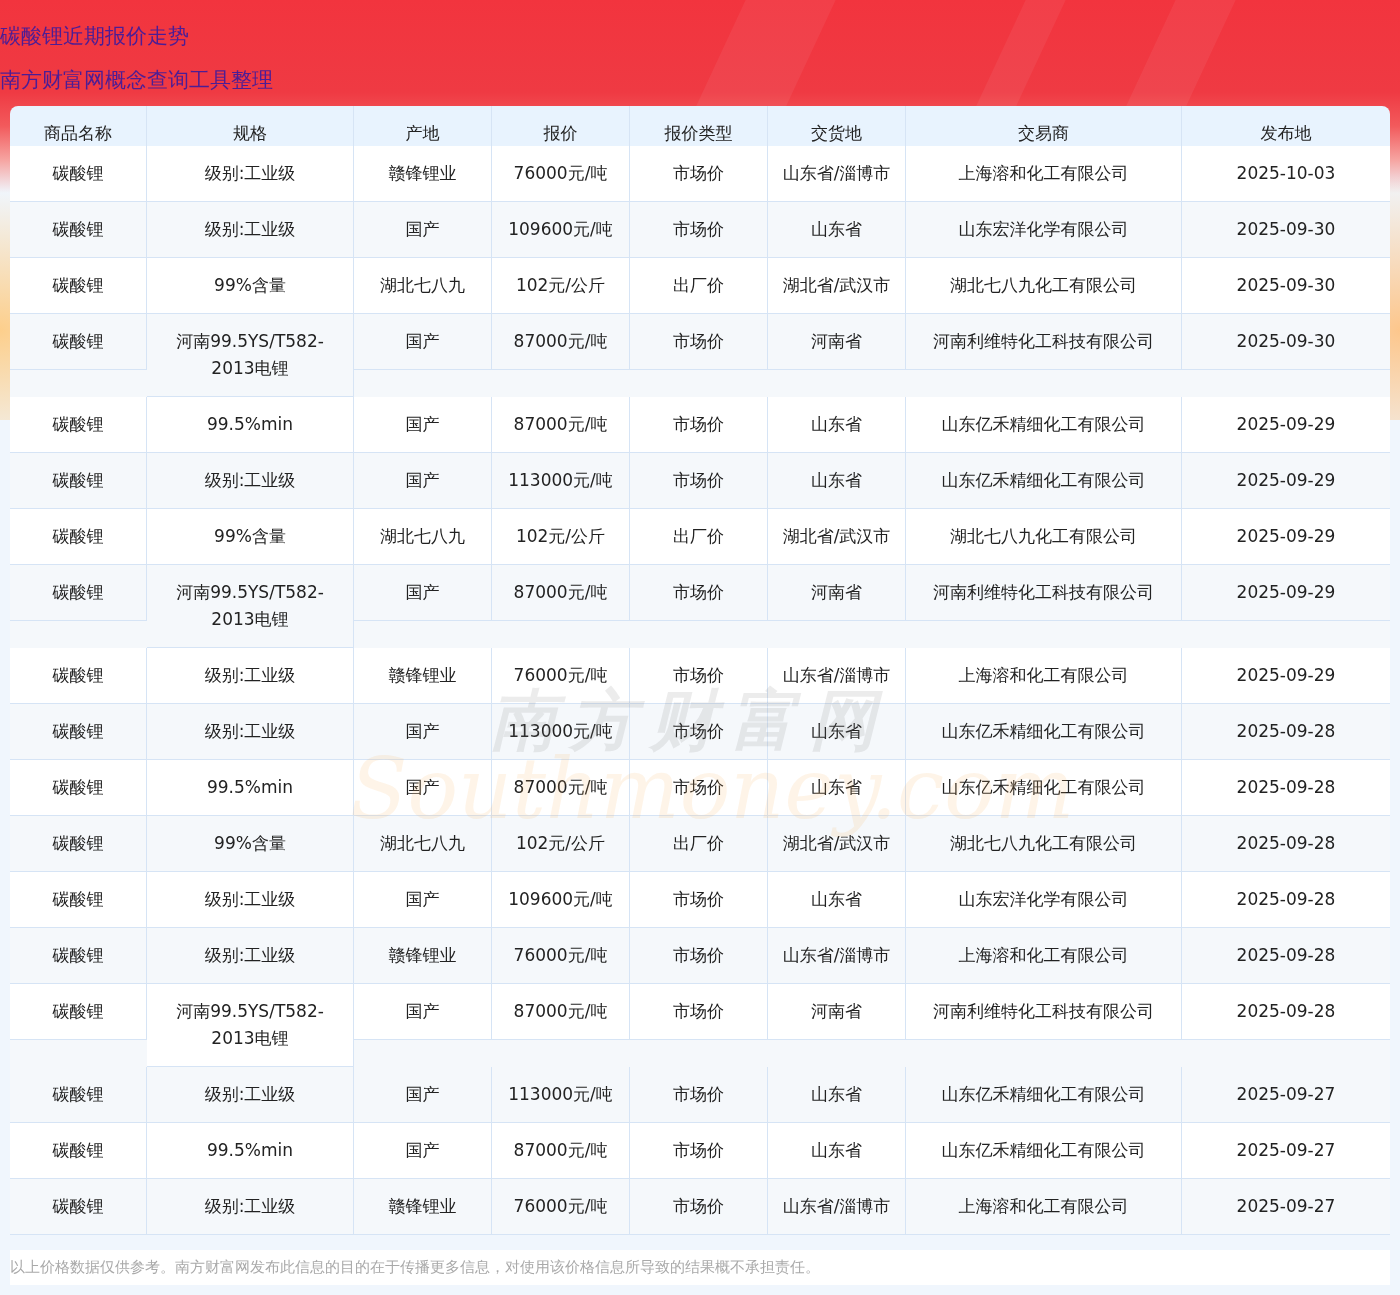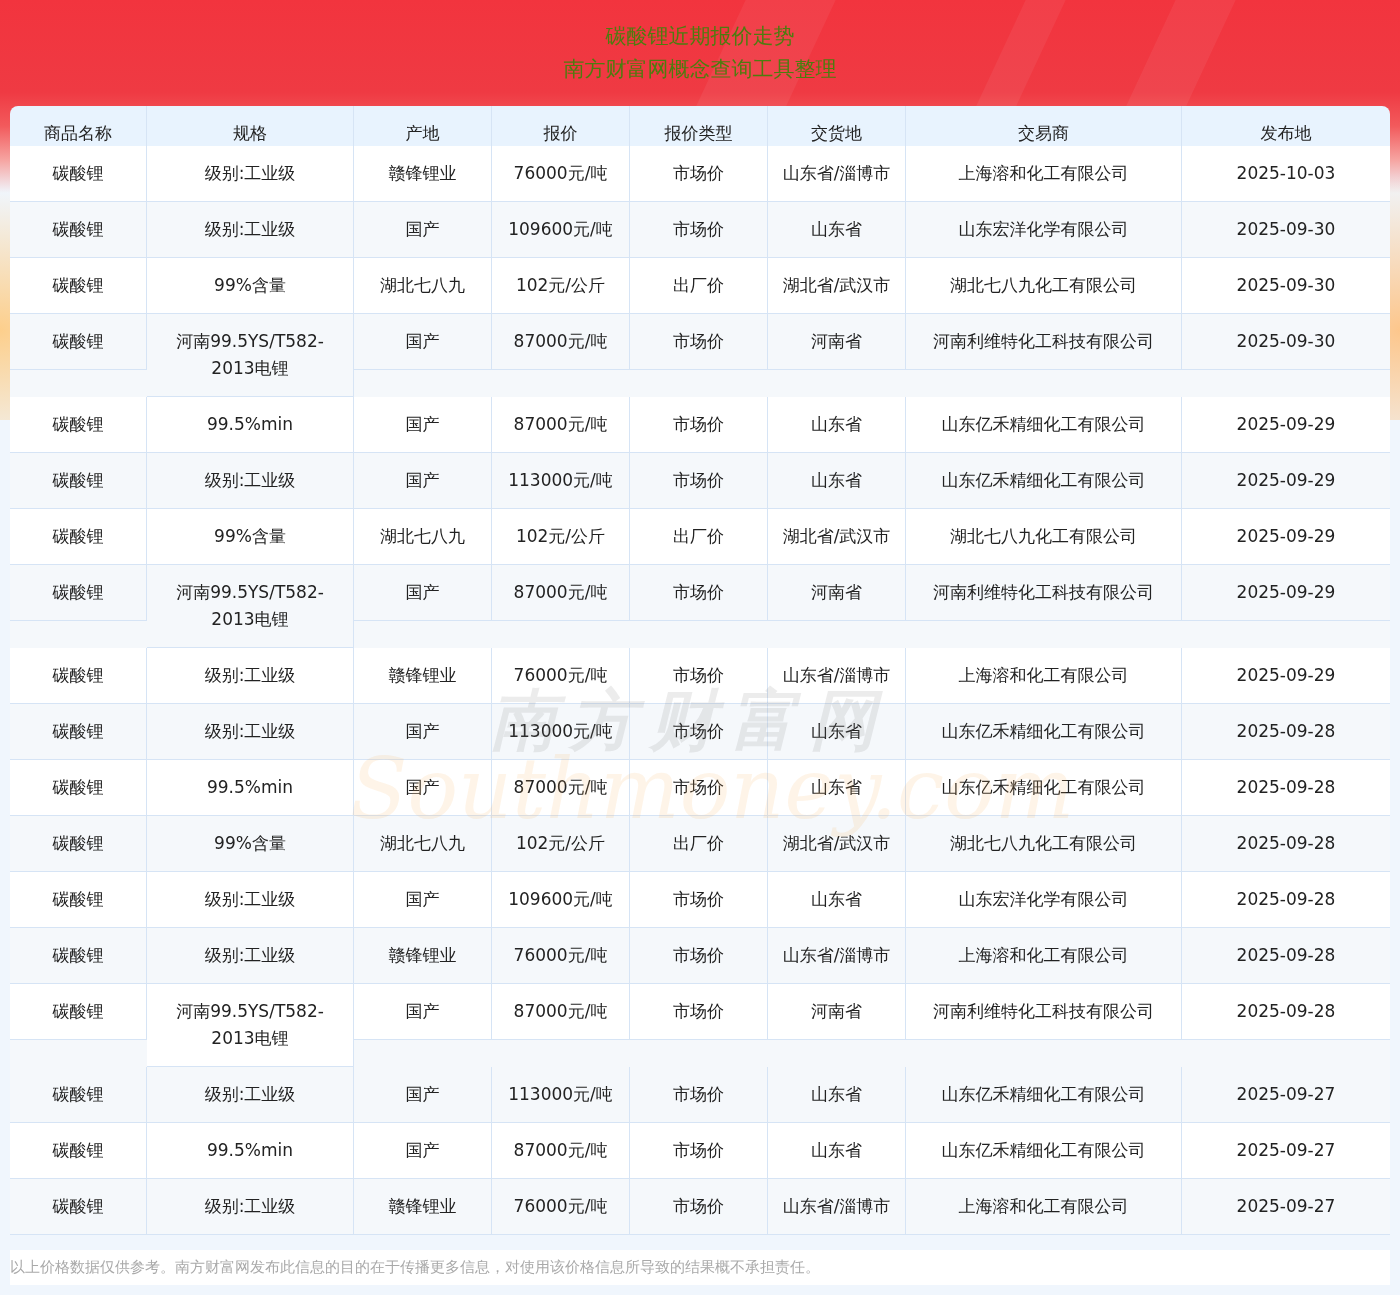--- a/index.html
+++ b/index.html
@@ -15,24 +15,24 @@
       background:
         radial-gradient(ellipse 260px 200px at 0px 330px, rgba(255,200,120,0.85), rgba(255,200,120,0) 70%),
         radial-gradient(ellipse 240px 220px at 1400px 330px, rgba(255,190,120,0.85), rgba(255,190,120,0) 70%),
         linear-gradient(180deg, #f2343e 0%, #ef3a43 22%, #f25a5c 30%, #f6a3a0 38%, #f0f6fd 46%);
     }
     .banner-streak {
       position: absolute; top: 0; height: 110px; background: rgba(255,255,255,0.06);
       transform: skewX(-25deg);
     }
     .title-block {
-      position: absolute; left: 0; top: 20px; width: 1400px; text-align: center; color: #4d7c0f;
+      position: absolute; left: 0; top: 20px; width: 1400px; text-align: left; color: #4c1d95;
     }
     .title-line1 { font-size: 21px; line-height: 33px; }
-    .title-line2 { font-size: 21px; line-height: 33px; }
+    .title-line2 { font-size: 21px; line-height: 33px; margin-top: 11px; }
 
     .table-wrap {
       position: absolute; left: 10px; top: 106px; width: 1380px;
       border-radius: 8px 8px 0 0; overflow: hidden;
     }
     .row { position: relative; display: flex; height: 56px; }
     .cell {
       height: 56px; display: flex; align-items: center; justify-content: center;
       text-align: center; font-size: 17px; color: #222;
       border-right: 1px solid #d6e4f5; border-bottom: 1px solid #d6e4f5;

